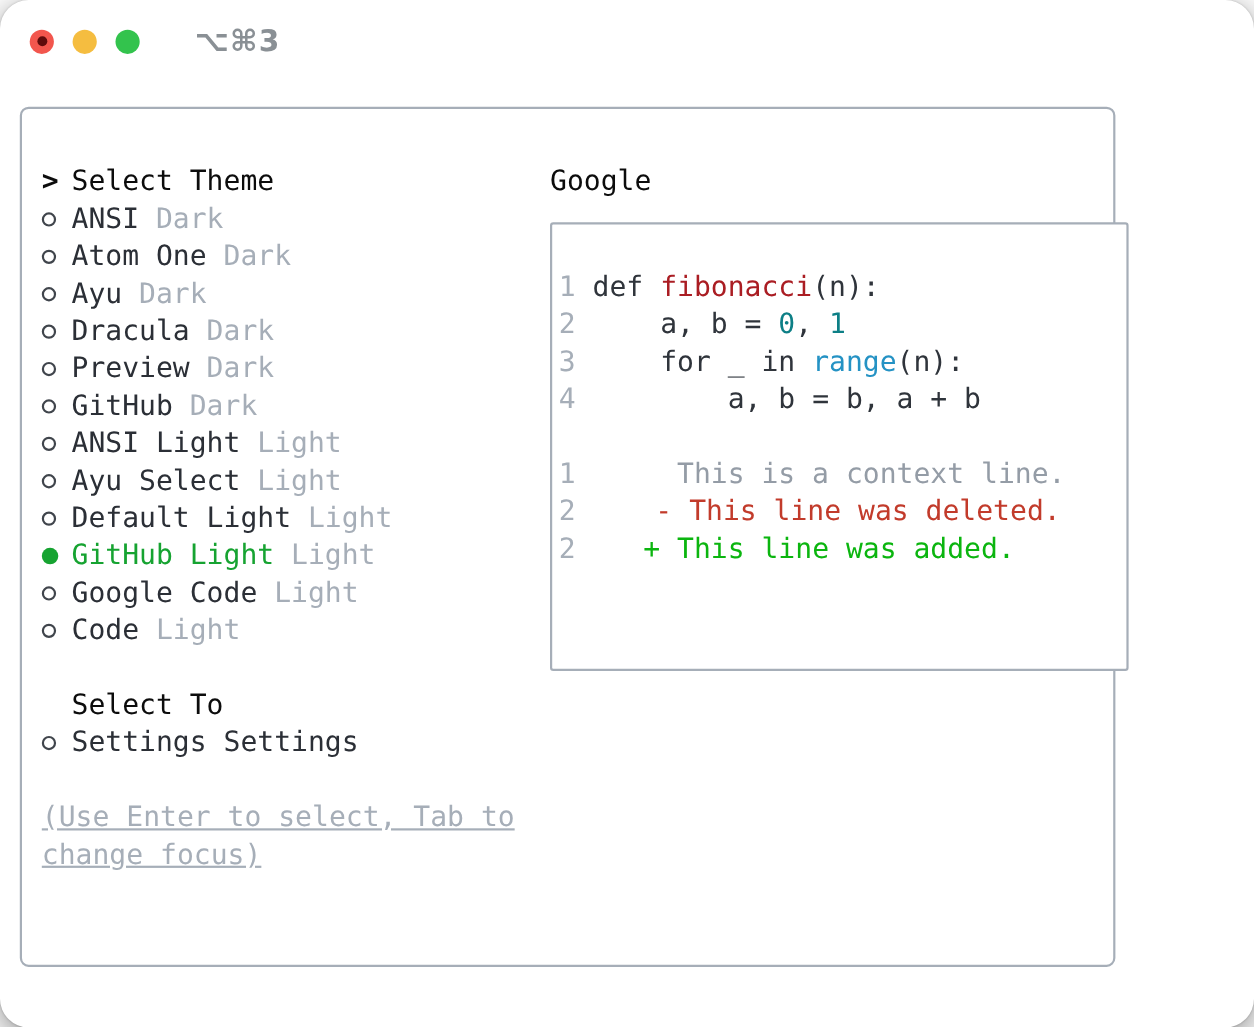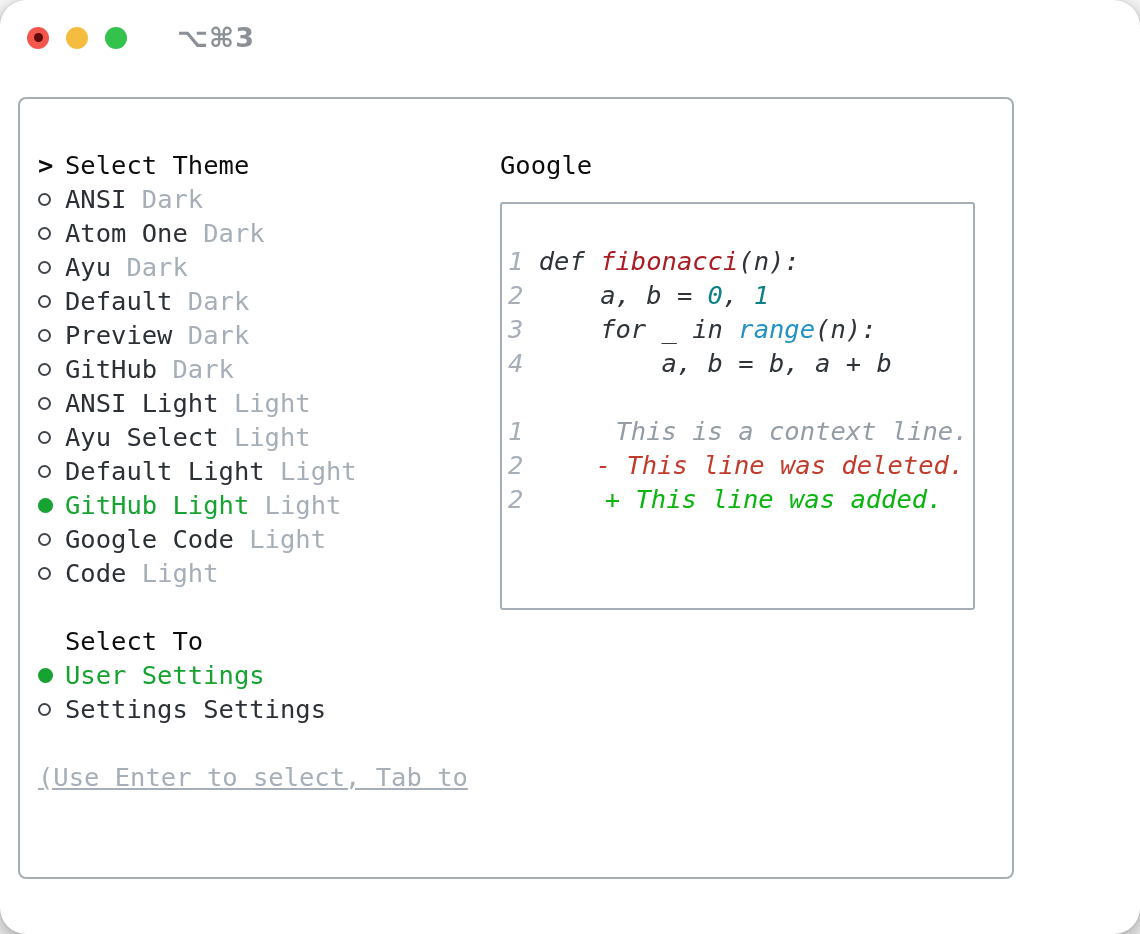--- a/index.html
+++ b/index.html
@@ -30,33 +30,33 @@
   .prefix{font-weight:bold;color:#0c0c0c;}
   .h{font-weight:normal;color:#0c0c0c;}
   .circle{width:13px;height:13px;box-sizing:border-box;border:2px solid #40454c;border-radius:50%;}
   .circle.on{width:15px;height:15px;border:none;background:var(--green-select);}
   .theme-name{color:var(--label);}
   .theme-name.on{color:var(--green-select);}
   .tag{color:var(--muted);}
   .hintline{height:34px;line-height:34px;color:var(--muted);white-space:pre;text-decoration:underline;}
   
   .preview-box{
-    margin-top:20px;width:475px;height:408px;box-sizing:border-box;
+    margin-top:20px;width:526px;height:408px;box-sizing:border-box;
     border:2px solid var(--border);border-radius:3px;background:#fff;
-    padding:40px 0 0 6px;overflow:hidden;font-style:italic;
+    padding:40px 0 0 6px;overflow:hidden;
   }
   .code-line{height:34px;line-height:34px;white-space:pre;font-size:25.5px;}
   .ln{color:var(--line-no);}
   .code{color:var(--code-ink);}
   .func{color:var(--red-func);}
   .num{color:var(--teal-number);}
   .builtin{color:var(--blue-builtin);}
   .ctx{color:var(--ctx-gray);}
   .del{color:var(--red-deleted);margin-left:11px;}
-  .add{color:var(--green-added);margin-left:20px;}
+  .add{color:var(--green-added);}
 </style>
 </head>
 <body>
 
 <div class="window">
   <div class="titlebar">
     <span class="light close">
         <span class="dot"></span>
       </span>
     <span class="light min"></span>
@@ -69,42 +69,42 @@
 
       <div class="left">
         <div class="row">
           <span class="marker prefix">&gt;</span>
           <span class="h">Select Theme</span>
         </div>
         <div id="theme-list">
             <div class="row"><span class="marker"><span class="circle"></span></span><span class="theme-name">ANSI</span><span class="tag"> Dark</span></div>
             <div class="row"><span class="marker"><span class="circle"></span></span><span class="theme-name">Atom One</span><span class="tag"> Dark</span></div>
             <div class="row"><span class="marker"><span class="circle"></span></span><span class="theme-name">Ayu</span><span class="tag"> Dark</span></div>
-            <div class="row"><span class="marker"><span class="circle"></span></span><span class="theme-name">Default</span><span class="tag"> Dark</span></div>
+            <div class="row"><span class="marker"><span class="circle"></span></span><span class="theme-name">Dracula</span><span class="tag"> Dark</span></div>
             <div class="row"><span class="marker"><span class="circle"></span></span><span class="theme-name">Preview</span><span class="tag"> Dark</span></div>
             <div class="row"><span class="marker"><span class="circle"></span></span><span class="theme-name">GitHub</span><span class="tag"> Dark</span></div>
             <div class="row"><span class="marker"><span class="circle"></span></span><span class="theme-name">ANSI Light</span><span class="tag"> Light</span></div>
             <div class="row"><span class="marker"><span class="circle"></span></span><span class="theme-name">Ayu Select</span><span class="tag"> Light</span></div>
             <div class="row"><span class="marker"><span class="circle"></span></span><span class="theme-name">Default Light</span><span class="tag"> Light</span></div>
             <div class="row"><span class="marker"><span class="circle on"></span></span><span class="theme-name on">GitHub Light</span><span class="tag"> Light</span></div>
             <div class="row"><span class="marker"><span class="circle"></span></span><span class="theme-name">Google Code</span><span class="tag"> Light</span></div>
             <div class="row"><span class="marker"><span class="circle"></span></span><span class="theme-name">Code</span><span class="tag"> Light</span></div>
           </div>
         <div class="spacer"></div>
         <div class="row">
           <span class="marker"></span>
           <span class="h">Select To</span>
         </div>
         <div id="apply-list">
-            <div class="row"><span class="marker"><span class="circle on"></span></span><span class="theme-name on">User Settings</span></div>
             <div class="row"><span class="marker"><span class="circle"></span></span><span class="theme-name">Settings Settings</span></div>
           </div>
         <div class="spacer"></div>
         <div id="hint">
             <div class="hintline">(Use Enter to select, Tab to</div>
+            <div class="hintline">change focus)</div>
           </div>
       </div>
 
       <div class="right">
         <div class="row">
           <span class="h">Google</span>
         </div>
         <div class="preview-box">
           <div id="code">
               <div class="code-line"><span class="ln">1 </span><span class="code">def </span><span class="func">fibonacci</span><span class="code">(n):</span></div>

